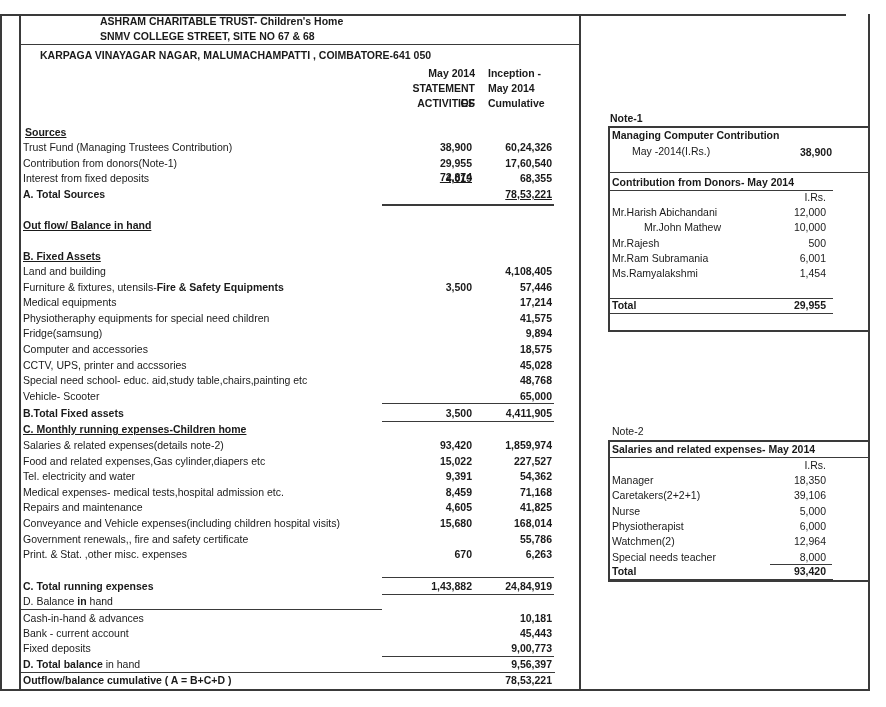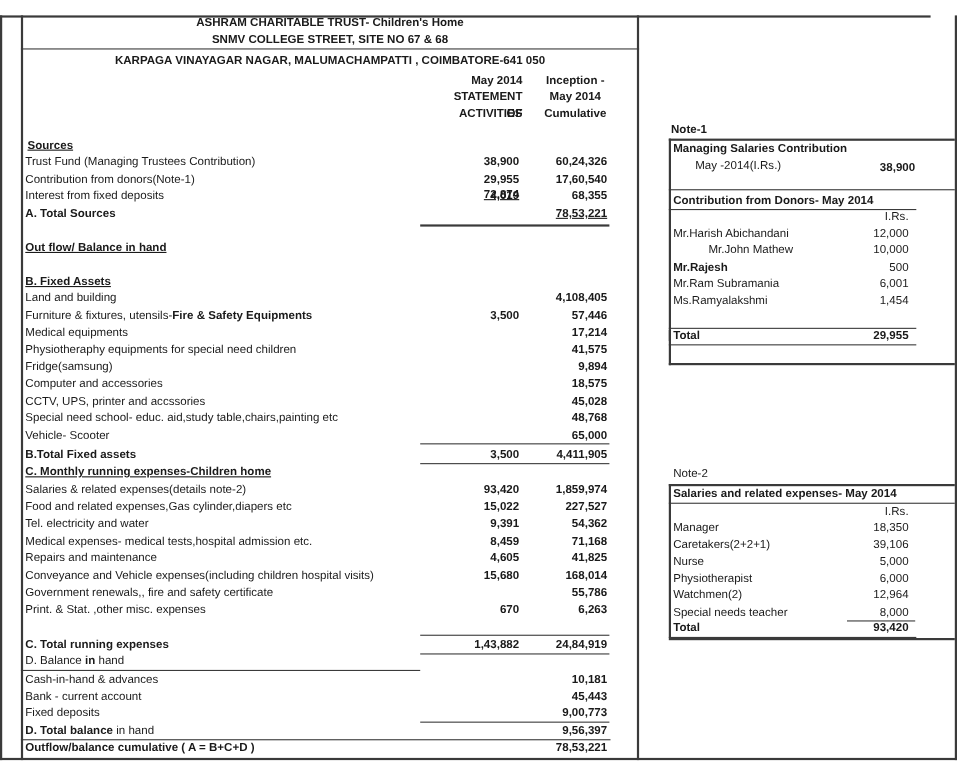--- a/index.html
+++ b/index.html
@@ -4,21 +4,21 @@
 <style>
   html, body { margin: 0; padding: 0; background: #ffffff; }
   body { width: 886px; height: 707px; position: relative; overflow: hidden;
          font-family: "Liberation Sans", sans-serif; color: #1a1a1a; font-size: 10.5px; }
   .line { position: absolute; background: #3a3a3a; }
   .b { font-weight: bold; }
   .u { text-decoration: underline; }
   .row { position: absolute; left: 23px; height: 15px; line-height: 15px; white-space: nowrap; }
   .amt1 { position: absolute; left: 400px; width: 72px; text-align: right; height: 15px; line-height: 15px; }
   .amt2 { position: absolute; left: 478px; width: 74px; text-align: right; height: 15px; line-height: 15px; }
-  .hdr { position: absolute; text-align: center; line-height: 15px; }
+  .hdr { position: absolute; line-height: 15px; }
   .nrow { position: absolute; left: 612px; height: 15px; line-height: 15px; white-space: nowrap; }
   .namt { position: absolute; left: 760px; width: 66px; text-align: right; height: 15px; line-height: 15px; }
 </style>
 </head>
 <body>
 
 <div class="line" style="left:0;top:14px;width:846px;height:2px;"></div>
 <div class="line" style="left:0;top:689px;width:870px;height:2px;"></div>
 <div class="line" style="left:0;top:14px;width:2px;height:677px;"></div>
 <div class="line" style="left:19px;top:14px;width:2px;height:677px;"></div>
@@ -202,38 +202,38 @@
 <div>
   <div class="row b" style="top:673px;">Outflow/balance cumulative ( A = B+C+D )</div>
   <div class="amt2 b" style="top:673px;">78,53,221</div>
 </div>
 
 <div class="nrow b" style="top:111px;left:610px;">Note-1</div>
 <div class="line" style="left:608px;top:126px;width:260px;height:2px;"></div>
 <div class="line" style="left:608px;top:126px;width:2px;height:184px;"></div>
 <div class="line" style="left:608px;top:330px;width:260px;height:2px;"></div>
 <div class="line" style="left:608px;top:300px;width:2px;height:32px;"></div>
-<div class="nrow b" style="top:128px;">Managing Salaries Contribution</div>
+<div class="nrow b" style="top:128px;">Managing Computer Contribution</div>
 <div class="nrow" style="top:144px;padding-left:20px;">May -2014(I.Rs.)</div>
 <div class="namt b" style="top:145px;left:770px;width:62px;">38,900</div>
 <div class="line" style="left:608px;top:172px;width:260px;height:1px;"></div>
 <div class="nrow b" style="top:175px;">Contribution from Donors- May 2014</div>
 <div class="line" style="left:608px;top:190px;width:225px;height:1px;"></div>
 <div class="namt" style="top:190px;">I.Rs.</div>
 <div id="donor-rows">
     <div>
       <div class="nrow" style="top:205px;">Mr.Harish Abichandani</div>
       <div class="namt" style="top:205px;">12,000</div>
     </div>
     <div>
       <div class="nrow" style="top:220.3px;padding-left:32px;">Mr.John Mathew</div>
       <div class="namt" style="top:220.3px;">10,000</div>
     </div>
     <div>
-      <div class="nrow" style="top:235.6px;font-weight:bold;">Mr.Rajesh</div>
+      <div class="nrow" style="top:235.6px;">Mr.Rajesh</div>
       <div class="namt" style="top:235.6px;">500</div>
     </div>
     <div>
       <div class="nrow" style="top:250.9px;">Mr.Ram Subramania</div>
       <div class="namt" style="top:250.9px;">6,001</div>
     </div>
     <div>
       <div class="nrow" style="top:266.2px;">Ms.Ramyalakshmi</div>
       <div class="namt" style="top:266.2px;">1,454</div>
     </div>

